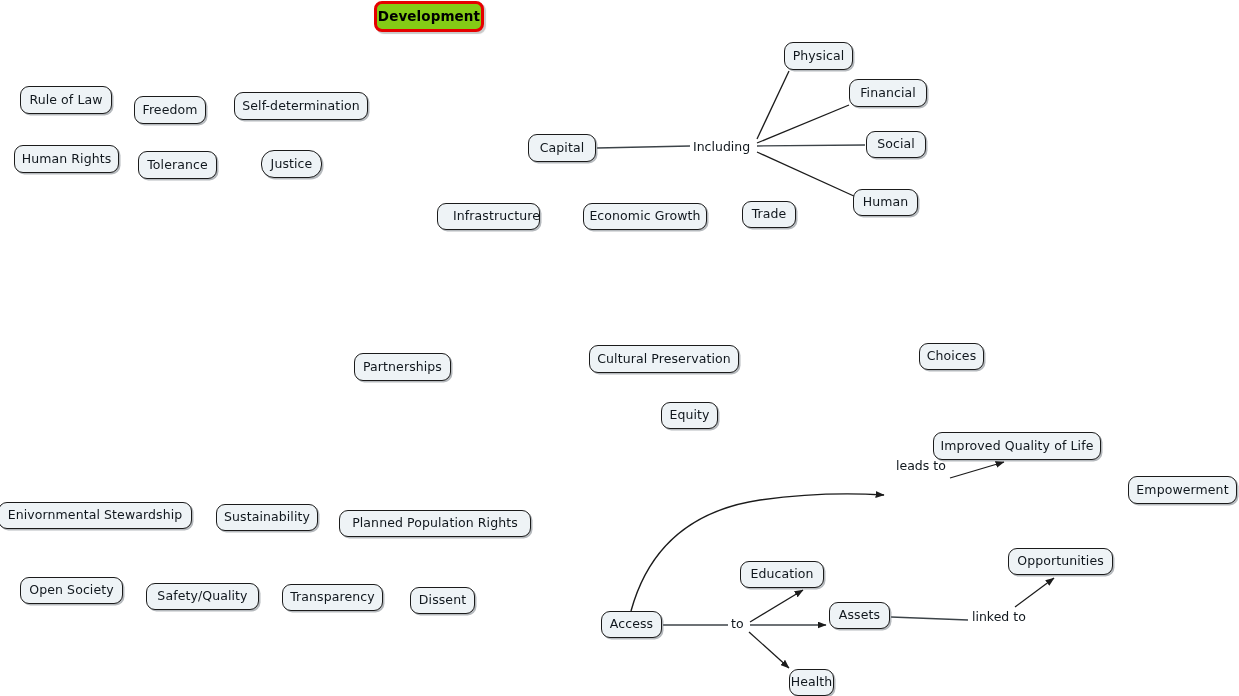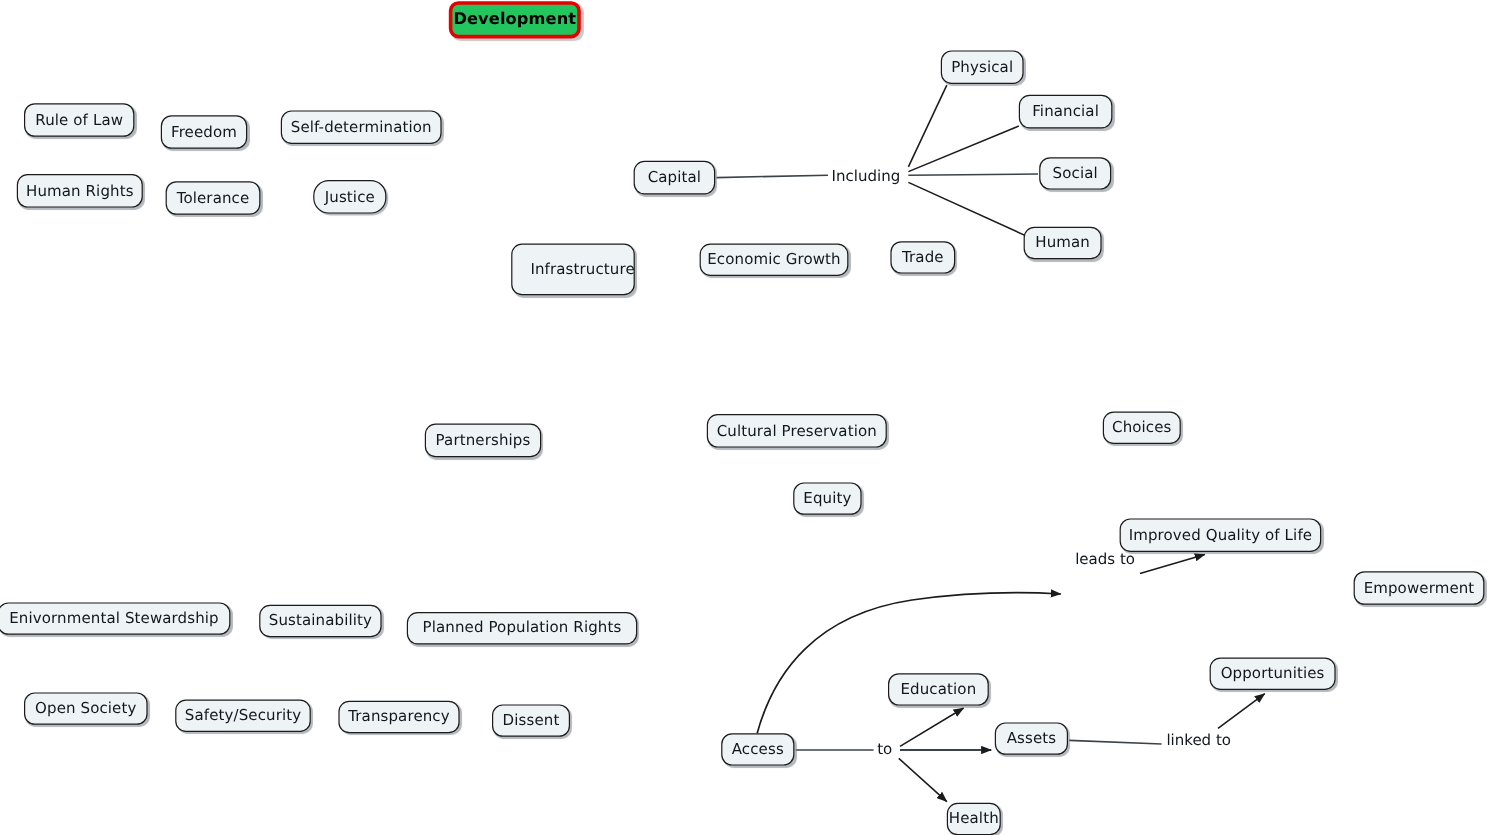--- a/index.html
+++ b/index.html
@@ -37,21 +37,21 @@
     border: 1px solid #1b1b1b;
     border-radius: 9px;
     color: #10171d;
     font-size: 12.5px;
     line-height: 1;
     white-space: nowrap;
     letter-spacing: 0.1px;
     box-shadow: 1.5px 1.5px 0.6px rgba(120,128,134,0.55);
   }
   .node.root {
-    background: #22c55e;
+    background: #84cc16;
     border: 3px solid #e60000;
     border-radius: 8px;
     font-weight: bold;
     font-size: 13.5px;
     color: #000000;
     box-shadow: 2px 2px 0.8px rgba(150,150,150,0.5);
   }
   .link-label {
     position: absolute;
     font-size: 12.5px;
@@ -127,21 +127,21 @@
   <div class="node" style="left:849px; top:79px; width:78px; height:28px;">
       <span>Financial</span>
     </div>
   <div class="node" style="left:866px; top:131px; width:60px; height:27px;">
       <span>Social</span>
     </div>
   <div class="node" style="left:853px; top:189px; width:65px; height:27px;">
       <span>Human</span>
     </div>
 
-  <div class="node" style="left:426px; top:203px; width:103px; height:43px;padding-left:16px;">
+  <div class="node" style="left:437px; top:203px; width:103px; height:27px;padding-left:16px;">
       <span>Infrastructure</span>
     </div>
   <div class="node" style="left:583px; top:203px; width:124px; height:27px;">
       <span>Economic Growth</span>
     </div>
   <div class="node" style="left:742px; top:201px; width:54px; height:27px;">
       <span>Trade</span>
     </div>
 
   <div class="node" style="left:354px; top:353px; width:97px; height:28px;">
@@ -169,21 +169,21 @@
   <div class="node" style="left:216px; top:504px; width:102px; height:27px;">
       <span>Sustainability</span>
     </div>
   <div class="node" style="left:339px; top:510px; width:192px; height:27px;">
       <span>Planned Population Rights</span>
     </div>
   <div class="node" style="left:20px; top:577px; width:103px; height:27px;">
       <span>Open Society</span>
     </div>
   <div class="node" style="left:146px; top:583px; width:113px; height:27px;">
-      <span>Safety/Security</span>
+      <span>Safety/Quality</span>
     </div>
   <div class="node" style="left:282px; top:584px; width:101px; height:27px;">
       <span>Transparency</span>
     </div>
   <div class="node" style="left:410px; top:587px; width:65px; height:27px;">
       <span>Dissent</span>
     </div>
 
   <div class="node" style="left:1008px; top:548px; width:105px; height:27px;">
       <span>Opportunities</span>

